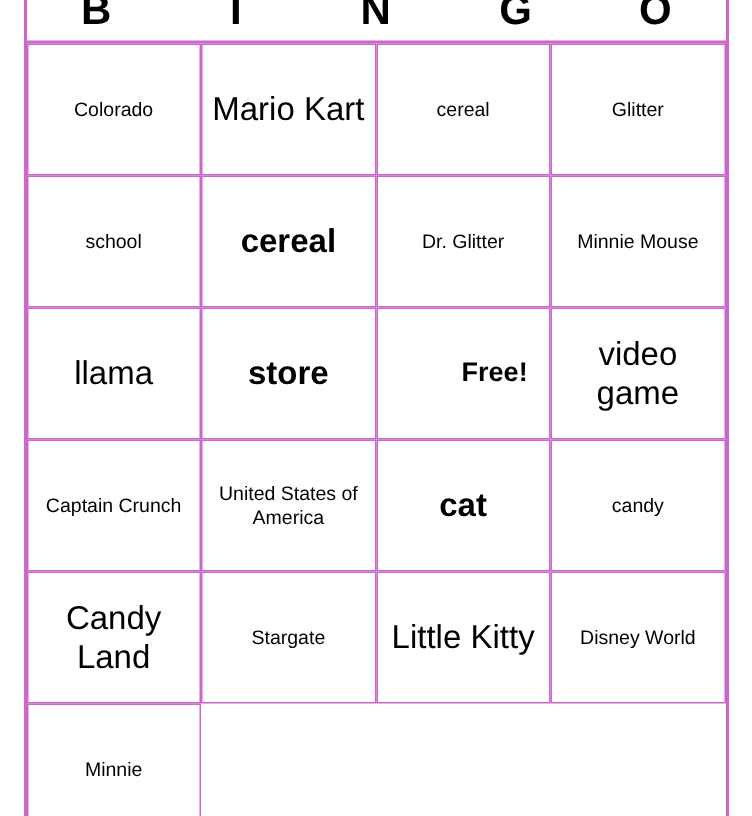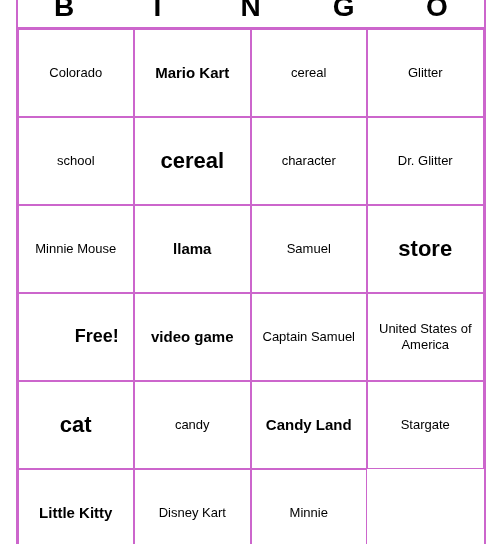--- a/index.html
+++ b/index.html
@@ -42,22 +42,22 @@
       padding: 6px 4px;
       font-size: 13px;
       color: #000;
       line-height: 1.2;
     }
     .bingo-cell.large-text {
       font-size: 22px;
       font-weight: bold;
     }
     .bingo-cell.medium-text {
-      font-size: 15px;
-      font-weight: bold;
+      font-size: 22px;
+      font-weight: normal;
     }
     .bingo-cell.free {
       font-size: 18px;
       font-weight: bold;
       padding-left: 46px;
     }
   </style>
 </head>
 <body>
 
@@ -69,31 +69,29 @@
       <div class="bingo-header-cell">G</div>
       <div class="bingo-header-cell">O</div>
     </div>
   <div class="bingo-grid">
   <div class="bingo-cell">Colorado</div>
       <div class="bingo-cell medium-text">Mario Kart</div>
       <div class="bingo-cell">cereal</div>
       <div class="bingo-cell">Glitter</div>
       <div class="bingo-cell">school</div>
       <div class="bingo-cell large-text">cereal</div>
-      <div class="bingo-cell">character</div>
       <div class="bingo-cell">Dr. Glitter</div>
       <div class="bingo-cell">Minnie Mouse</div>
       <div class="bingo-cell medium-text">llama</div>
-      <div class="bingo-cell">Samuel</div>
       <div class="bingo-cell large-text">store</div>
       <div class="bingo-cell free">Free!</div>
       <div class="bingo-cell medium-text">video game</div>
-      <div class="bingo-cell">Captain Samuel</div>
+      <div class="bingo-cell">Captain Crunch</div>
       <div class="bingo-cell">United States of America</div>
       <div class="bingo-cell large-text">cat</div>
       <div class="bingo-cell">candy</div>
       <div class="bingo-cell medium-text">Candy Land</div>
       <div class="bingo-cell">Stargate</div>
       <div class="bingo-cell medium-text">Little Kitty</div>
-      <div class="bingo-cell">Disney Kart</div>
+      <div class="bingo-cell">Disney World</div>
       <div class="bingo-cell">Minnie</div>
     </div>
 </div>
 
 </body></html>

